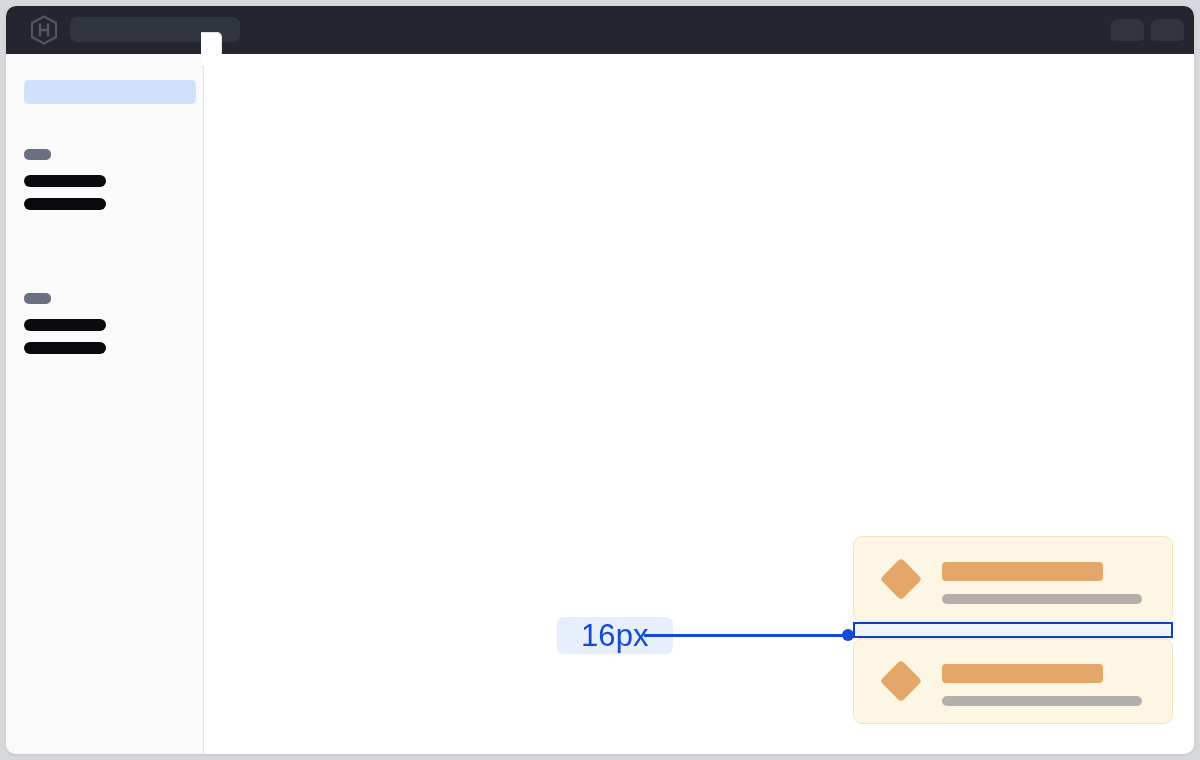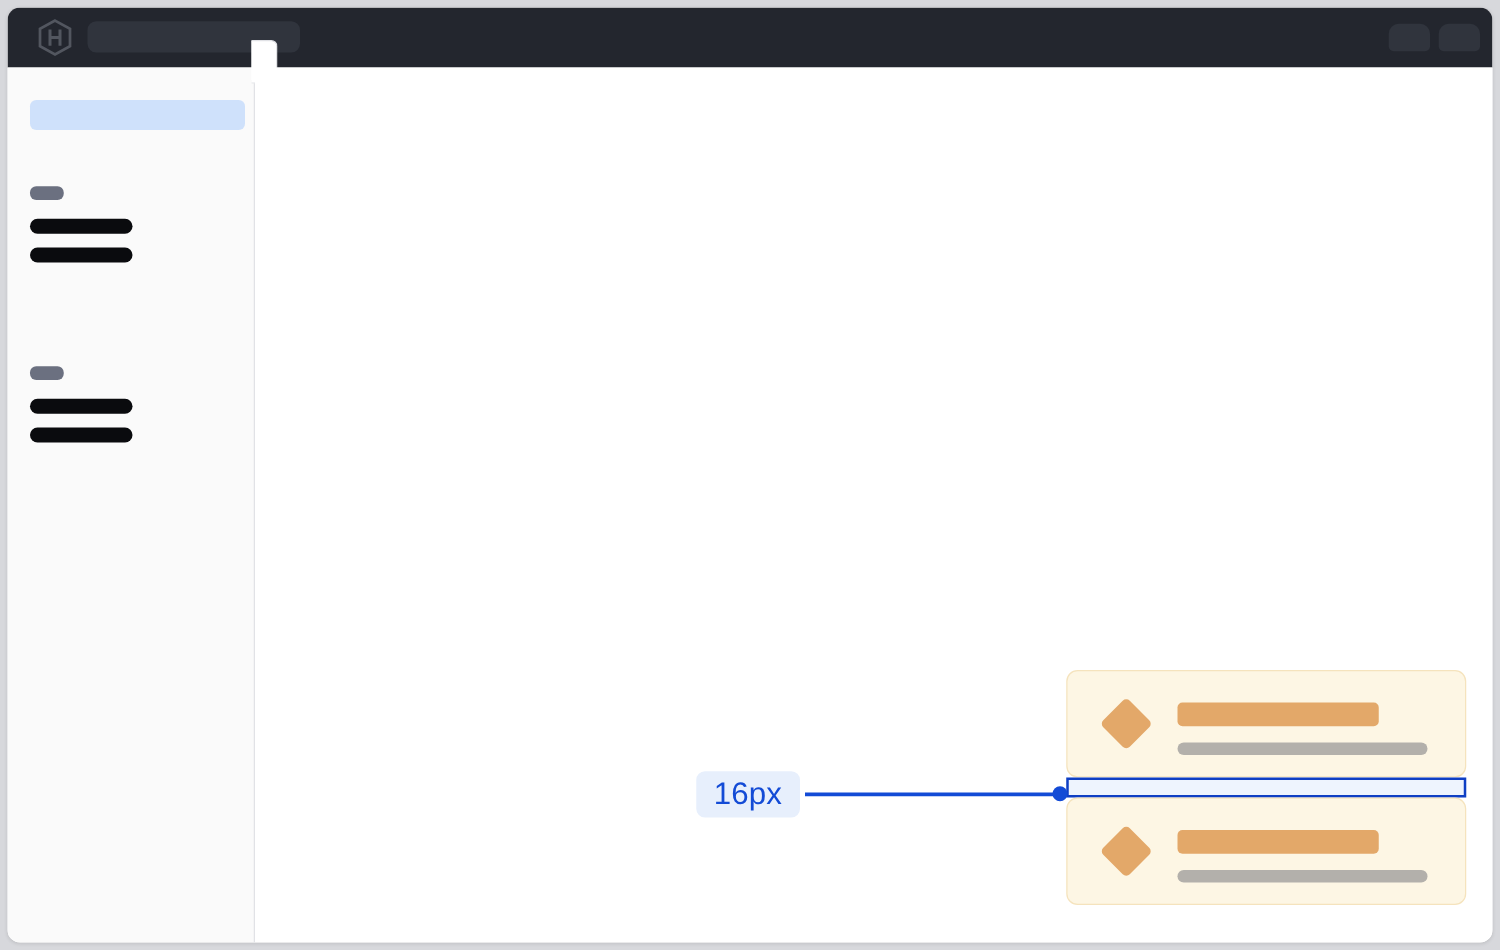--- a/index.html
+++ b/index.html
@@ -184,27 +184,27 @@
     border: 2px solid #0f3fc4;
     box-sizing: border-box;
   }
 
   
   #measure-badge {
     position: absolute;
     left: 551px;
     top: 611px;
     height: 37px;
-    padding: 0 14px;
+    padding: 0 24px;
     display: flex;
     align-items: center;
     background: #e7effc;
     border-radius: 7px;
     color: #134bd6;
-    font-size: 25px;
+    font-size: 31px;
     letter-spacing: 0.1px;
   }
 
   #measure-leader-line {
     position: absolute;
     left: 638px;
     top: 628px;
     width: 207px;
     height: 2.5px;
     background: #134bd6;

